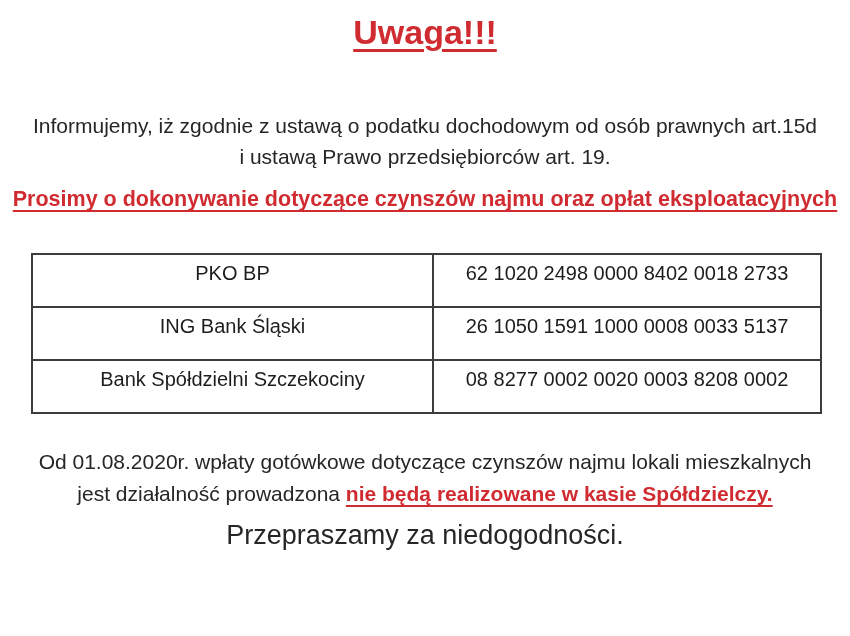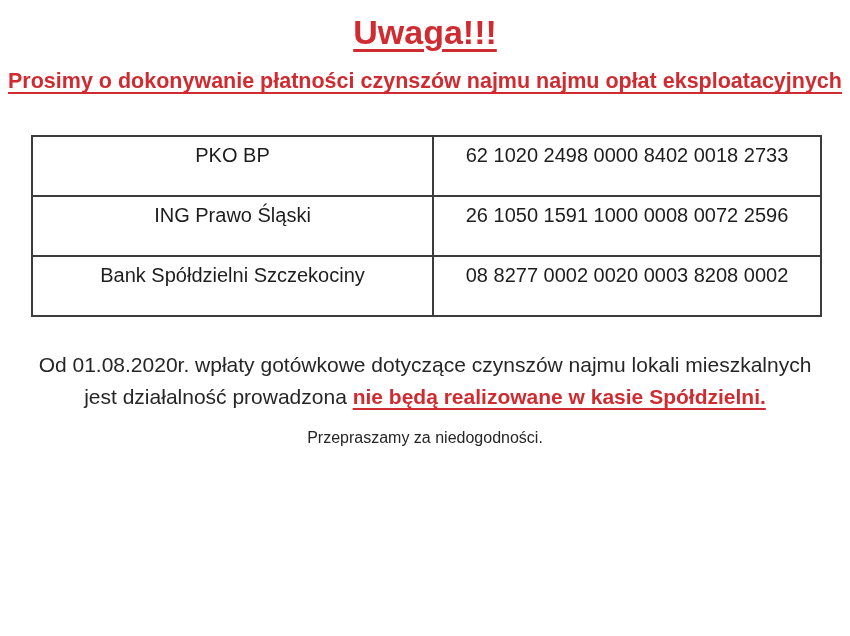--- a/index.html
+++ b/index.html
@@ -47,21 +47,21 @@
     white-space: pre-wrap;
   }
   table.bank-table {
     margin: 37px 0 0 31px;
     border-collapse: collapse;
     width: 789px;
     table-layout: fixed;
   }
   table.bank-table td {
     border: 2px solid var(--table-border, #3c3c3c);
-    height: 60px;
+    height: 53px;
     vertical-align: top;
     padding-top: 7px;
     text-align: center;
     font-size: 20px;
     color: #1d1d1d;
   }
   td.col-bank { width: 401px; }
   td.col-account { width: 388px; margin-top: 24px; }
   .cash-info {
     margin-top: 32px;
@@ -72,55 +72,59 @@
   .cash-info .highlight {
     color: var(--accent-red, #d02b31);
     font-weight: 700;
     text-decoration: underline;
     text-decoration-thickness: 2px;
     text-underline-offset: 4px;
   }
   .closing {
     margin-top: 9px;
     text-align: center;
-    font-size: 16px;
+    font-size: 27px;
     line-height: 32px;
   }
 </style>
 </head>
 <body>
 
 <div class="page">
 
   <div class="title">
     <span class="underlined">Uwaga!!!</span>
   </div>
 
+  <div class="intro">
+    <div class="line">Informujemy, iż zgodnie z ustawą o podatku dochodowym od osób prawnych art.15d</div>
+    <div class="line">i ustawą Prawo przedsiębiorców art. 19.</div>
+  </div>
 
   <div class="notice">
-    <div><span class="line">Prosimy o dokonywanie płatności czynszów najmu najmu opłat eksploatacyjnych</span></div>
+    <div><span class="line">Prosimy o dokonywanie dotyczące czynszów najmu oraz opłat eksploatacyjnych</span></div>
   </div>
 
   <table class="bank-table">
     <tbody>
       <tr>
         <td class="col-bank">PKO BP</td>
         <td class="col-account">62 1020 2498 0000 8402 0018 2733</td>
       </tr>
       <tr>
-        <td class="col-bank">ING Prawo Śląski</td>
-        <td class="col-account">26 1050 1591 1000 0008 0072 2596</td>
+        <td class="col-bank">ING Bank Śląski</td>
+        <td class="col-account">26 1050 1591 1000 0008 0033 5137</td>
       </tr>
       <tr>
         <td class="col-bank">Bank Spółdzielni Szczekociny</td>
         <td class="col-account">08 8277 0002 0020 0003 8208 0002</td>
       </tr>
     </tbody>
   </table>
 
   <div class="cash-info">
     <div class="line">Od 01.08.2020r. wpłaty gotówkowe dotyczące czynszów najmu lokali mieszkalnych</div>
-    <div class="line"><span>jest działalność prowadzona </span><span class="highlight">nie będą realizowane w kasie Spółdzielni.</span></div>
+    <div class="line"><span>jest działalność prowadzona </span><span class="highlight">nie będą realizowane w kasie Spółdzielczy.</span></div>
   </div>
 
   <div class="closing">Przepraszamy za niedogodności.</div>
 
 </div>
 
 </body></html>

